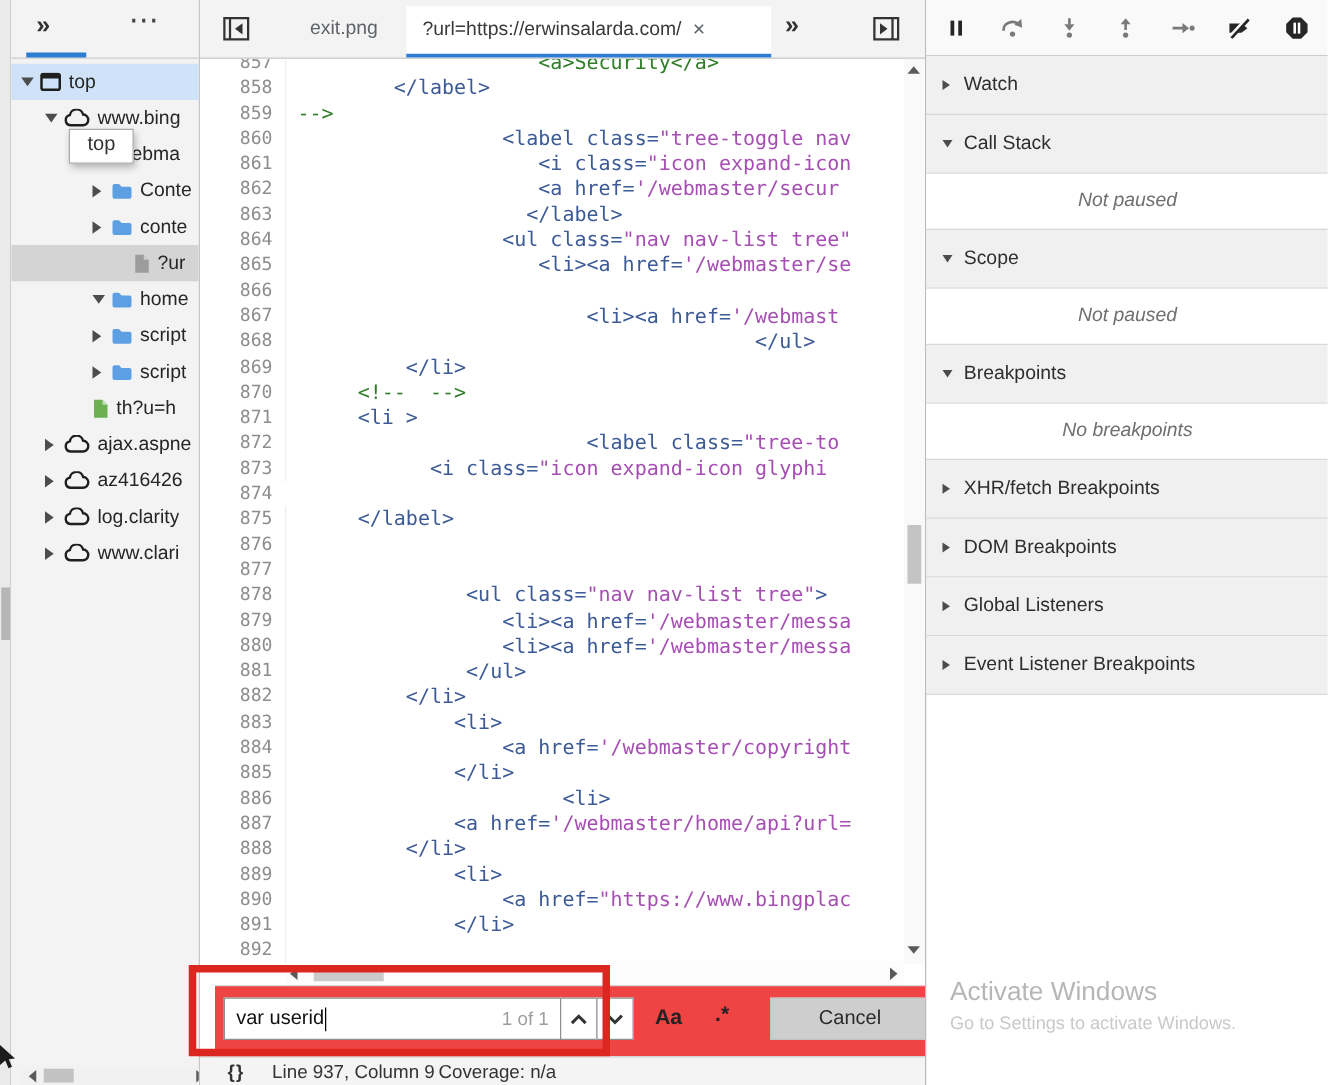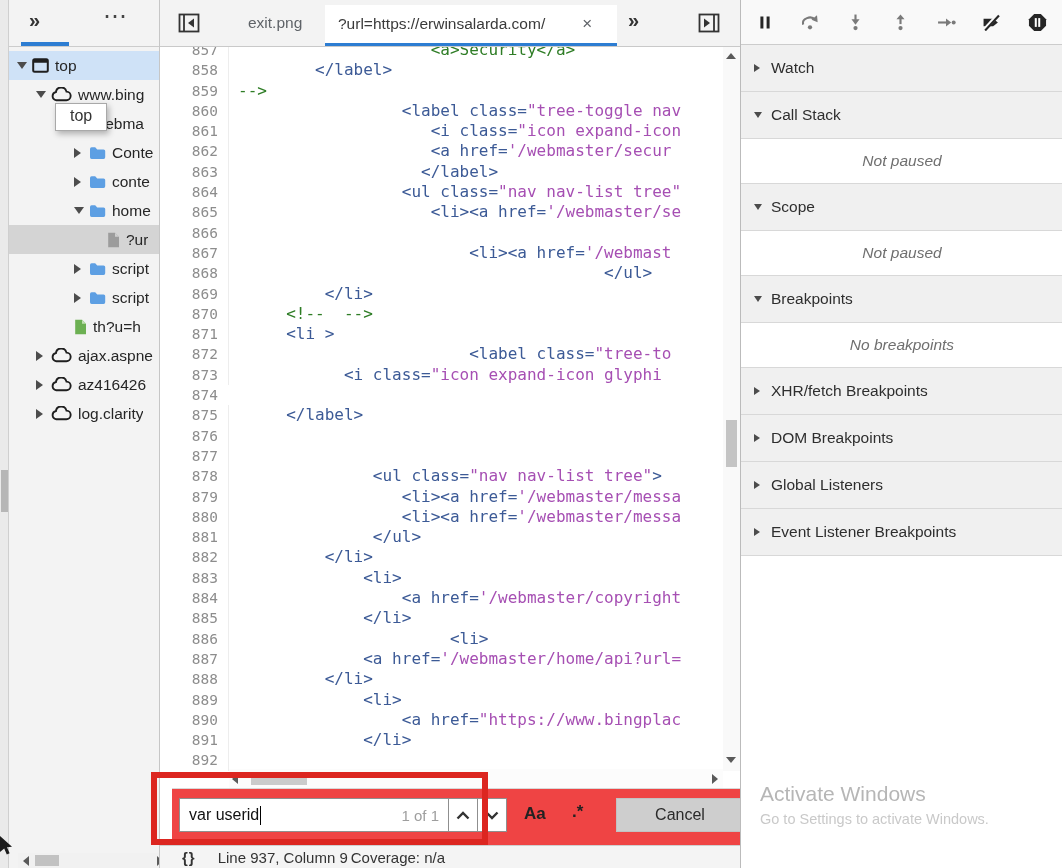--- a/index.html
+++ b/index.html
@@ -58,21 +58,21 @@
   .tk-str { color:#a64fb3; }
   .tk-cmt { color:#2f7d26; }
 
   #tabbar { position:absolute; left:0; top:0; width:580px; height:47px; background:#f3f3f3;
             border-bottom:1px solid #c9c9c9; z-index:5; }
   #nav-hide { position:absolute; left:18px; top:13px; }
   #tab-exit { position:absolute; left:70px; top:0; height:46px; display:flex; align-items:center;
               padding:0 18px; font-size:15.5px; color:#5f6368; }
   #tab-active { position:absolute; left:165px; top:5px; width:292px; height:41px; background:#fff;
                 border-bottom:3px solid #2d7dd2; display:flex; align-items:center;
-                padding:0 8px 0 13px; font-size:15.5px; color:#3a3a3a;gap:28px; }
+                padding:0 8px 0 13px; font-size:15.5px; color:#3a3a3a; }
   #tab-active .close { margin-left:9px; color:#5f6368; font-size:17px; }
   #tab-more { position:absolute; left:468px; top:9px; font-size:20px; font-weight:bold; color:#333; }
   #drawer-show { position:absolute; left:538px; top:13px; }
 
   #editor-vscroll { position:absolute; left:563px; top:47px; width:17px; height:724px; background:#f9f9f9; }
   #editor-vscroll .thumb { position:absolute; left:3px; top:373px; width:11px; height:47px; background:#c4c4c4; }
   #editor-hscroll { position:absolute; left:69px; top:769px; width:494px; height:19px; background:#fcfcfc; }
   #editor-hscroll .thumb { position:absolute; left:22px; top:3px; width:56px; height:13px; background:#cbcbcb; }
 
   
@@ -181,39 +181,39 @@
         </div>
         <div class="trow" style="padding-left: 65px;">
           <span class="tri tri-right"></span>
           <span class="ticon">
             <svg width="17" height="14" viewBox="0 0 17 14">
               <path d="M1 3 Q1 1.2 2.6 1.2 H6.2 L8.2 3.4 H14.6 Q16.2 3.4 16.2 5 V11.2 Q16.2 13 14.6 13 H2.6 Q1 13 1 11.2 Z" fill="#5d9fe3"></path>
             </svg>
           </span>
           <span class="tlabel">conte</span>
         </div>
-        <div class="trow" style="padding-left: 65px;">
-          <span class="tri tri-down"></span>
-          <span class="ticon">
-            <svg width="17" height="14" viewBox="0 0 17 14">
-              <path d="M1 3 Q1 1.2 2.6 1.2 H6.2 L8.2 3.4 H14.6 Q16.2 3.4 16.2 5 V11.2 Q16.2 13 14.6 13 H2.6 Q1 13 1 11.2 Z" fill="#5d9fe3"></path>
-            </svg>
-          </span>
-          <span class="tlabel">home</span>
-        </div>
         <div class="trow sel-gray" style="padding-left: 96px;">
           <span class="ticon">
             <svg width="13" height="16" viewBox="0 0 13 16">
               <path d="M1.2 0.8 H8 L12 4.8 V15.2 H1.2 Z" fill="#9c9c9c"></path>
               <path d="M8 0.8 L12 4.8 H8 Z" fill="#cfcfcf"></path>
             </svg>
           </span>
           <span class="tlabel">?ur</span>
         </div>
         <div class="trow" style="padding-left: 65px;">
+          <span class="tri tri-down"></span>
+          <span class="ticon">
+            <svg width="17" height="14" viewBox="0 0 17 14">
+              <path d="M1 3 Q1 1.2 2.6 1.2 H6.2 L8.2 3.4 H14.6 Q16.2 3.4 16.2 5 V11.2 Q16.2 13 14.6 13 H2.6 Q1 13 1 11.2 Z" fill="#5d9fe3"></path>
+            </svg>
+          </span>
+          <span class="tlabel">home</span>
+        </div>
+        <div class="trow" style="padding-left: 65px;">
           <span class="tri tri-right"></span>
           <span class="ticon">
             <svg width="17" height="14" viewBox="0 0 17 14">
               <path d="M1 3 Q1 1.2 2.6 1.2 H6.2 L8.2 3.4 H14.6 Q16.2 3.4 16.2 5 V11.2 Q16.2 13 14.6 13 H2.6 Q1 13 1 11.2 Z" fill="#5d9fe3"></path>
             </svg>
           </span>
           <span class="tlabel">script</span>
         </div>
         <div class="trow" style="padding-left: 65px;">
           <span class="tri tri-right"></span>
@@ -252,20 +252,29 @@
           <span class="tlabel">az416426</span>
         </div>
         <div class="trow" style="padding-left: 27px;">
           <span class="tri tri-right"></span>
           <span class="ticon">
             <svg width="21" height="15" viewBox="0 0 21 15">
               <path d="M5.3 13.2 a4.1 4.1 0 0 1 -0.4 -8.1 A5.4 5.4 0 0 1 15.5 4.6 a3.8 3.8 0 0 1 -0.3 8.6 z" fill="none" stroke="#1f1f1f" stroke-width="1.9"></path>
             </svg>
           </span>
           <span class="tlabel">log.clarity</span>
+        </div>
+        <div class="trow" style="padding-left: 27px;">
+          <span class="tri tri-right"></span>
+          <span class="ticon">
+            <svg width="21" height="15" viewBox="0 0 21 15">
+              <path d="M5.3 13.2 a4.1 4.1 0 0 1 -0.4 -8.1 A5.4 5.4 0 0 1 15.5 4.6 a3.8 3.8 0 0 1 -0.3 8.6 z" fill="none" stroke="#1f1f1f" stroke-width="1.9"></path>
+            </svg>
+          </span>
+          <span class="tlabel">www.clari</span>
         </div>
       </div>
     <div id="sidebar-hscroll">
       <span class="arrow-left" style="left:5px; top:3px;"></span>
       <div class="thumb"></div>
       <span class="arrow-right" style="left:139px; top:3px;"></span>
     </div>
   </div>
 
   <div id="tooltip">top</div>

